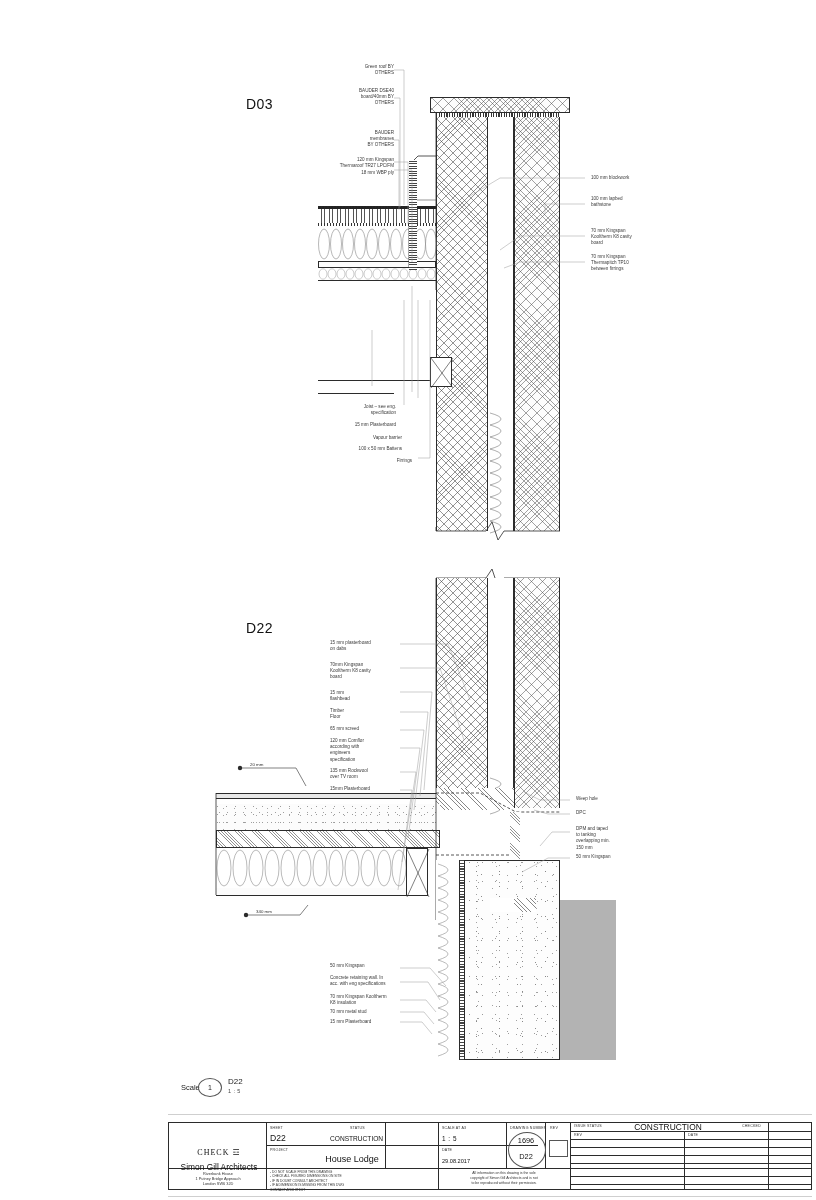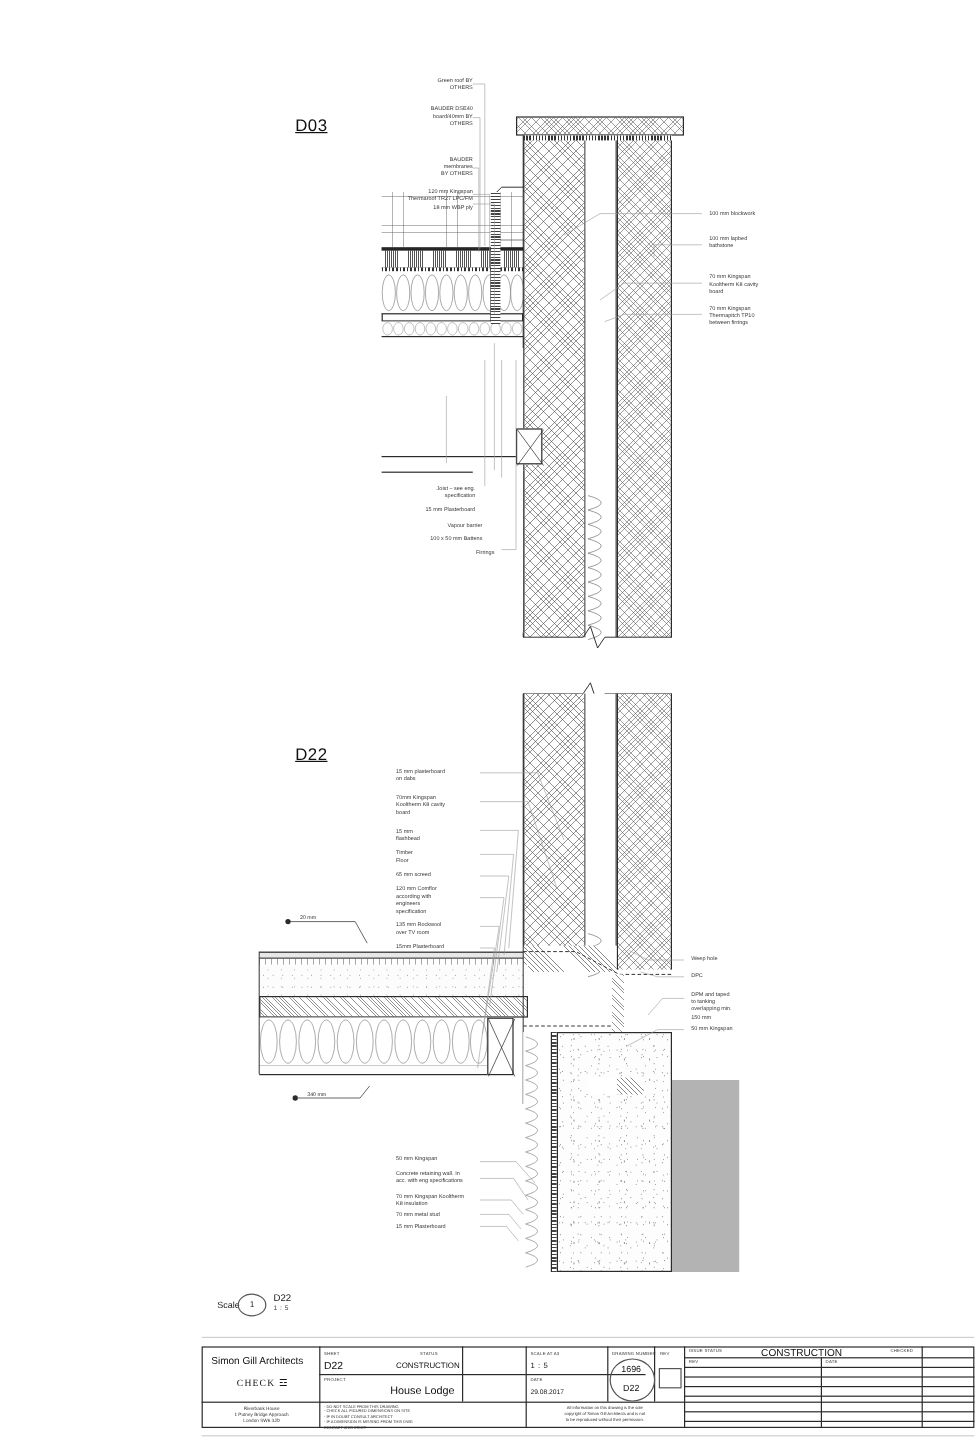--- a/index.html
+++ b/index.html
@@ -3,21 +3,21 @@
 <meta charset="utf-8">
 <style>
   html,body{margin:0;padding:0;background:#ffffff;}
   body{width:816px;height:1200px;position:relative;overflow:hidden;
        font-family:"Liberation Sans",sans-serif;color:#1a1a1a;}
   .sheet{position:absolute;left:0;top:0;width:816px;height:1200px;background:#fff;}
 
   
   .anno{position:absolute;font-size:4.6px;line-height:6.2px;color:#3a3a3a;white-space:pre-line;}
   .anno.r{text-align:right;}
-  .detail-title{position:absolute;font-size:14px;letter-spacing:.4px;color:#111;text-decoration:underline;}
+  .detail-title{position:absolute;font-size:14px;letter-spacing:.4px;color:#111;}
   .dimtxt{position:absolute;font-size:4.4px;color:#333;}
 
   
   svg.lay{position:absolute;left:0;top:0;width:816px;height:1200px;overflow:visible;pointer-events:none;}
 
   
   .blk{ 
     background-color:#fefefe;
     background-image:
       repeating-linear-gradient(45deg,rgba(60,60,60,.55) 0 .4px,transparent .4px 3.2px),
@@ -403,21 +403,21 @@
   <div class="rowline" style="left:266px;top:1145px;width:272px;"></div>
   <div class="rowline" style="left:168px;top:1168px;width:644px;"></div>
   <div class="rowline" style="left:570px;top:1131px;width:242px;"></div>
   <div class="rowline" style="left:570px;top:1139px;width:242px;"></div>
   <div class="rowline" style="left:570px;top:1147px;width:242px;"></div>
   <div class="rowline" style="left:570px;top:1155px;width:242px;"></div>
   <div class="rowline" style="left:570px;top:1163px;width:242px;"></div>
   <div class="rowline" style="left:570px;top:1176px;width:242px;"></div>
   <div class="rowline" style="left:570px;top:1184px;width:242px;"></div>
 
-  <div class="tb-val" style="left:176px;top:1129px;width:86px;font-size:8.4px;">Simon Gill Architects</div>
+  <div class="tb-val" style="left:176px;top:1162px;width:86px;text-align:center;font-size:8.4px;">Simon Gill Architects</div>
   <div class="tb-val" style="left:176px;top:1148px;width:86px;text-align:center;font-size:8px;font-family:'Liberation Serif',serif;letter-spacing:1px;">CHECK ☲</div>
   <div class="tb-val" style="left:172px;top:1171px;width:92px;text-align:center;font-size:3.9px;line-height:5.2px;white-space:pre-line;color:#333;">Riverbank House
 1 Putney Bridge Approach
 London SW6 3JD</div>
 
   <div class="tb-lbl" style="left:270px;top:1126px;">SHEET</div>
   <div class="tb-val" style="left:270px;top:1133px;font-size:8.6px;">D22</div>
   <div class="tb-lbl" style="left:350px;top:1126px;">STATUS</div>
   <div class="tb-val" style="left:330px;top:1135px;font-size:6.6px;">CONSTRUCTION</div>
 

